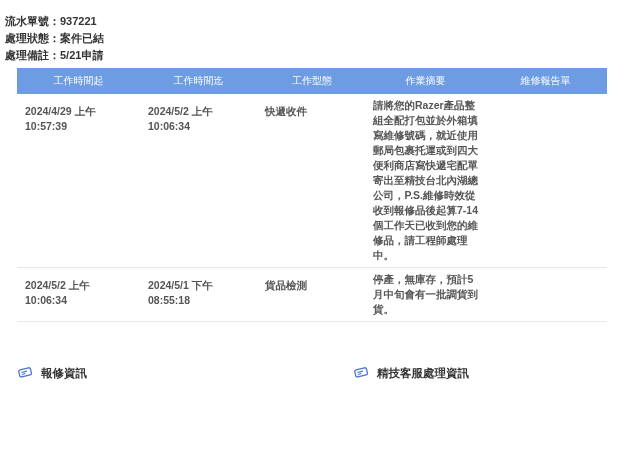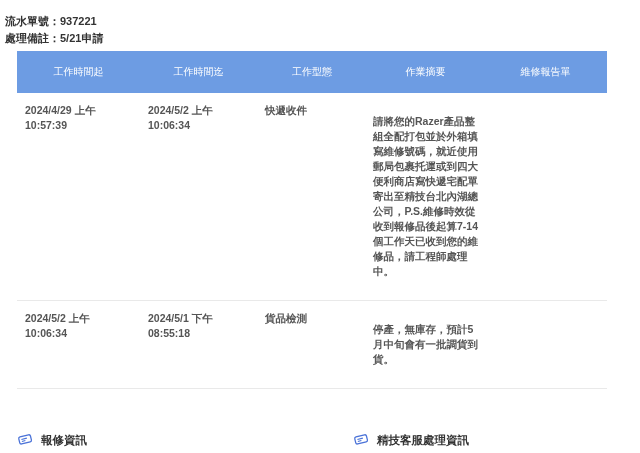--- a/index.html
+++ b/index.html
@@ -23,34 +23,34 @@
     width: 590px;
     margin: 4px 0 0 17px;
     border-collapse: collapse;
     table-layout: fixed;
   }
   table.work-log thead th {
     background: #6d9ce3;
     color: #ffffff;
     font-weight: normal;
     font-size: 10px;
-    padding: 14px 2px;
+    padding: 6px 2px;
     text-align: center;
   }
   table.work-log tbody td {
     font-size: 10.5px;
     color: #555;
     padding: 10px 8px;
     vertical-align: top;
     border-bottom: 1px solid #e9e9e9;
     line-height: 15px;
     font-weight: bold;
   }
   table.work-log tbody td.summary-cell {
-    padding: 21px 6px;
+    padding: 4px 6px;
   }
   .sections {
     display: flex;
     margin: 15px 0 0 17px;
     gap: 76px;
   }
   .section { width: 260px; }
   .section-title {
     display: flex;
     align-items: center;
@@ -61,20 +61,21 @@
     margin-bottom: 13px;
     margin-top: 27px;
   }
   .section-title svg { flex: 0 0 auto; }
 </style>
 </head>
 <body>
 
 <div class="top-info">
   <div class="info-line"><span>流水單號</span><span>：</span><span>937221</span></div>
+  <div class="info-line"><span>處理狀態</span><span>：</span><span>案件已結</span></div>
   <div class="info-line"><span>處理備註</span><span>：</span><span>5/21申請</span></div>
 </div>
 
 <table class="work-log">
   <colgroup>
     <col style="width:123px">
       <col style="width:117px">
       <col style="width:110px">
       <col style="width:117px">
       <col style="width:123px">

